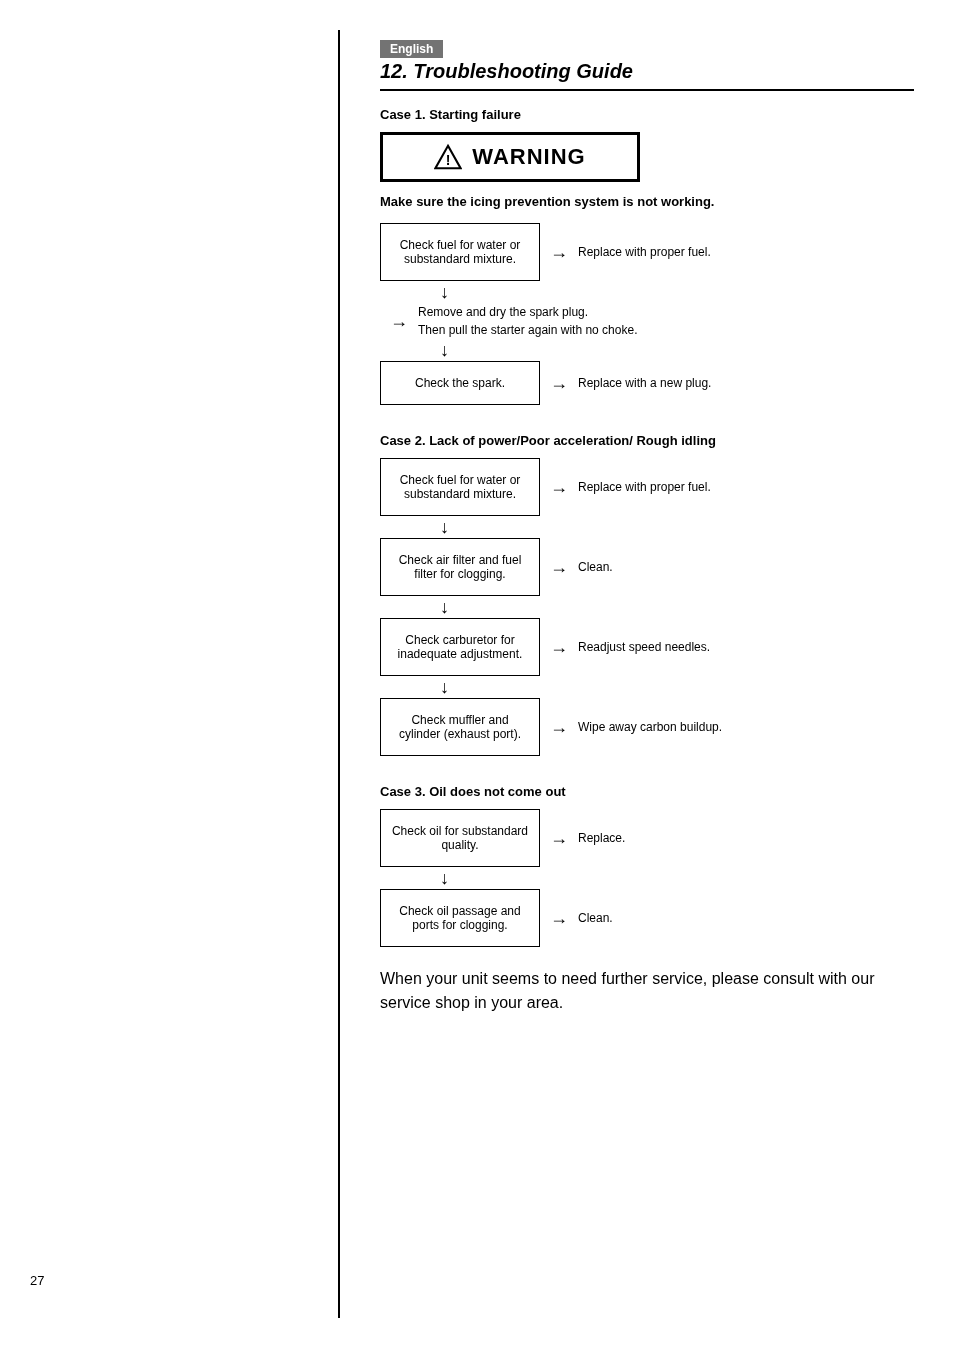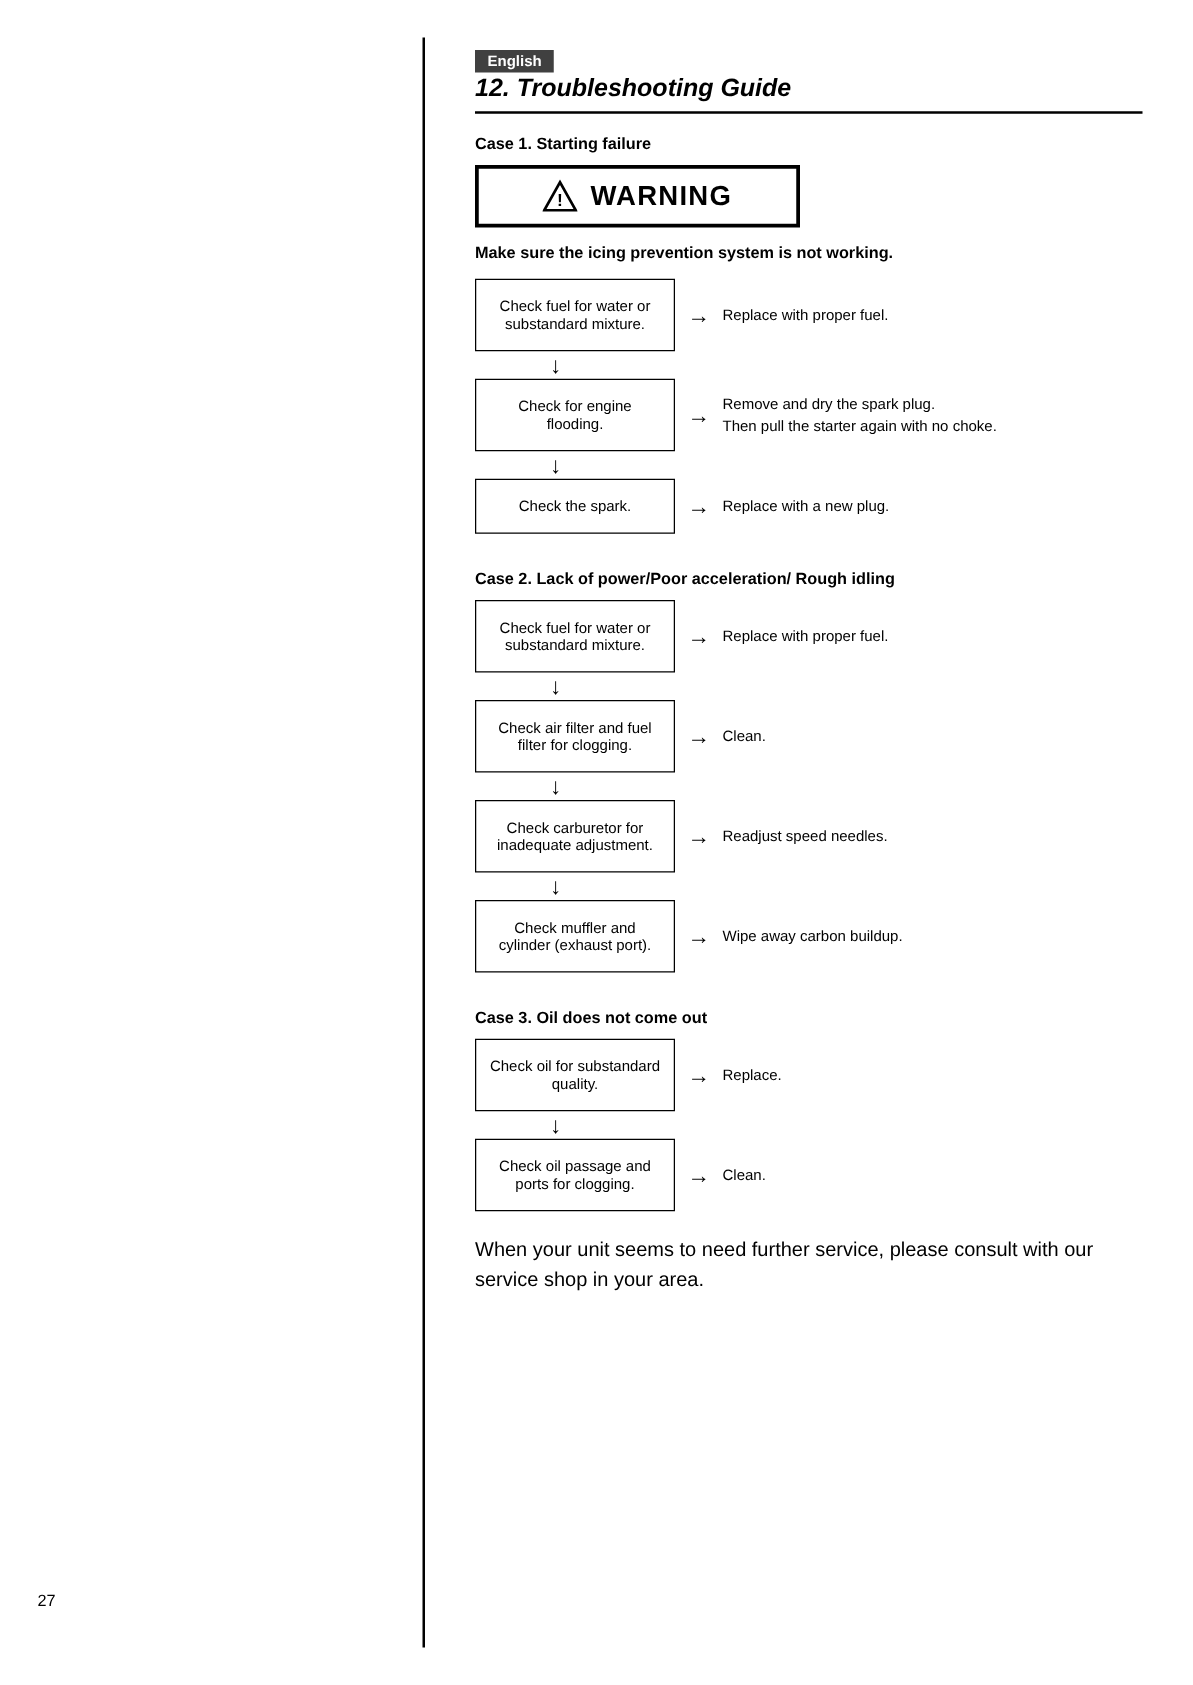--- a/index.html
+++ b/index.html
@@ -28,21 +28,21 @@
       bottom: 30px;
       left: 30px;
       font-size: 13px;
     }
     .right-column {
       flex: 1;
       padding: 10px 40px 30px 40px;
     }
     .lang-badge {
       display: inline-block;
-      background: #404040;
+      background: #737373;
       color: #fff;
       font-weight: bold;
       font-size: 12px;
       padding: 2px 10px;
       margin-bottom: 2px;
     }
     .chapter-title {
       font-size: 20px;
       font-style: italic;
       font-weight: bold;
@@ -175,23 +175,20 @@
           <span>Check fuel for water or substandard mixture.</span>
         </div>
         <span class="flow-arrow">→</span>
         <div class="flow-result">Replace with proper fuel.</div>
       </div>
       <div class="flow-down">
         <span>↓</span>
       </div>
 
       <div class="flow-row">
-        <div class="flow-box">
-          <span>Check for engine flooding.</span>
-        </div>
         <span class="flow-arrow">→</span>
         <div class="flow-result" style="white-space:pre-line;">Remove and dry the spark plug.
 Then pull the starter again with no choke.</div>
       </div>
       <div class="flow-down">
         <span>↓</span>
       </div>
 
       <div class="flow-row">
         <div class="flow-box">

